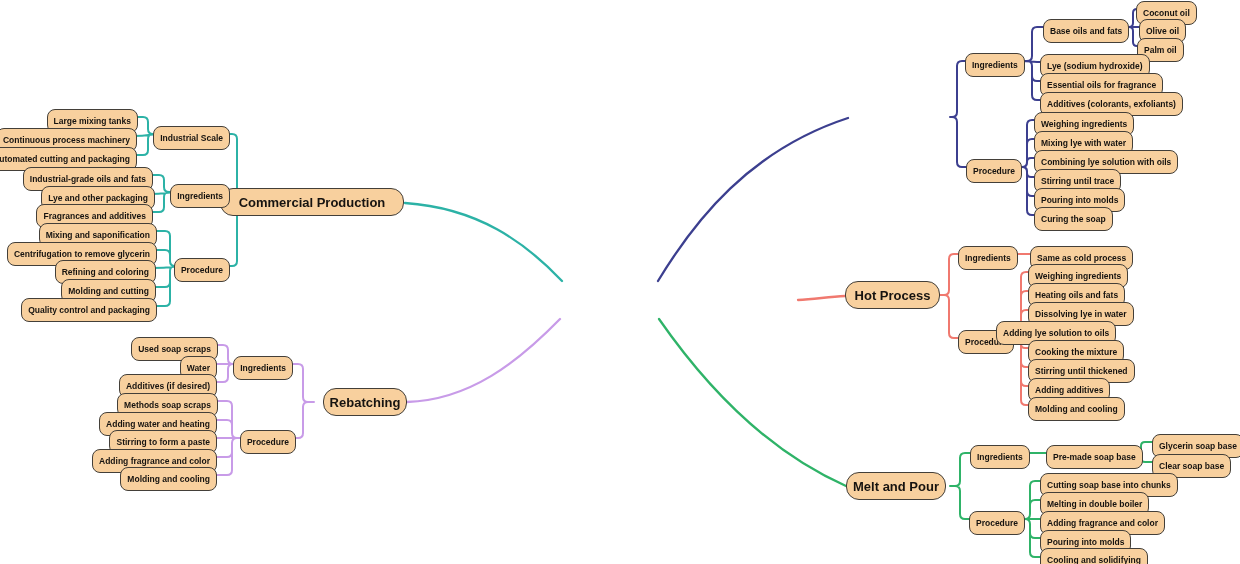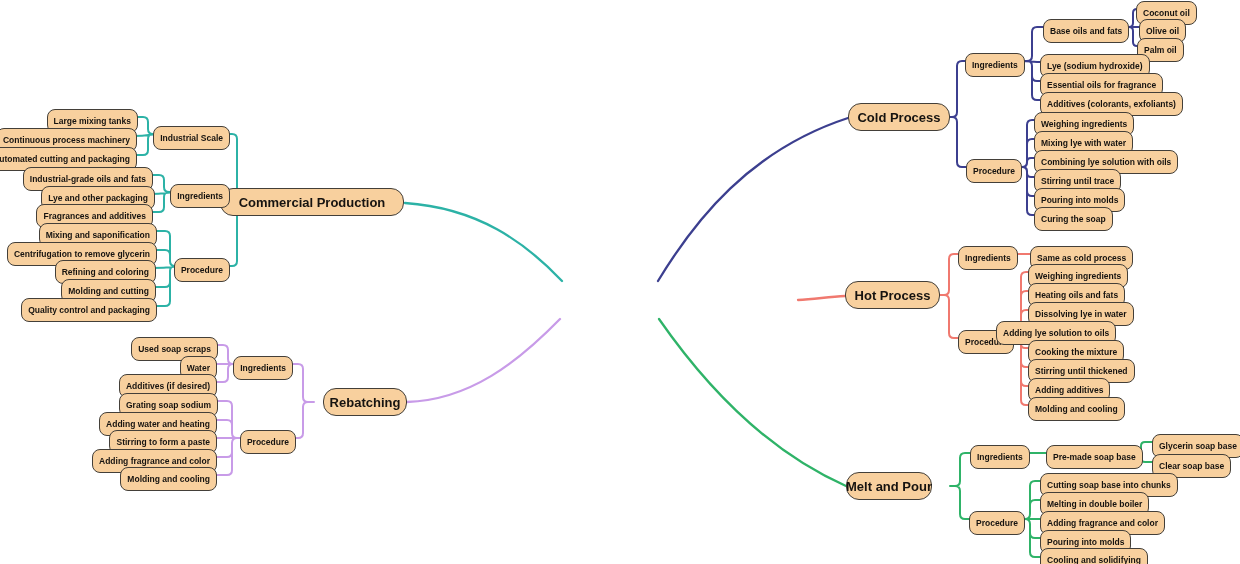--- a/index.html
+++ b/index.html
@@ -100,21 +100,20 @@
       M 241 364 H 213
       M 241 364 H 233 Q 228 364 228 369 V 377 Q 228 382 223 382 H 213
       M 249 438 H 237 Q 232 438 232 433 V 406 Q 232 401 227 401 H 213
       M 249 438 H 237 Q 232 438 232 433 V 425 Q 232 420 227 420 H 213
       M 249 438 H 213
       M 249 438 H 237 Q 232 438 232 443 V 452 Q 232 457 227 457 H 213
       M 249 438 H 237 Q 232 438 232 443 V 470 Q 232 475 227 475 H 213"></path>
   </svg>
 
 
-  <div class="node main" style="left:848px;top:103px;width:102px;">Cold Process</div>
   <div class="node leaf" style="left:965px;top:53px;">Ingredients</div>
   <div class="node leaf" style="left:1043px;top:19px;">Base oils and fats</div>
   <div class="node leaf" style="left:1136px;top:1px;">Coconut oil</div>
   <div class="node leaf" style="left:1139px;top:19px;">Olive oil</div>
   <div class="node leaf" style="left:1137px;top:38px;">Palm oil</div>
   <div class="node leaf" style="left:1040px;top:54px;">Lye (sodium hydroxide)</div>
   <div class="node leaf" style="left:1040px;top:73px;">Essential oils for fragrance</div>
   <div class="node leaf" style="left:1040px;top:92px;">Additives (colorants, exfoliants)</div>
   <div class="node leaf" style="left:966px;top:159px;">Procedure</div>
   <div class="node leaf" style="left:1034px;top:112px;">Weighing ingredients</div>
@@ -130,21 +129,21 @@
   <div class="node leaf" style="left:958px;top:330px;">Procedure</div>
   <div class="node leaf" style="left:1028px;top:264px;">Weighing ingredients</div>
   <div class="node leaf" style="left:1028px;top:283px;">Heating oils and fats</div>
   <div class="node leaf" style="left:1028px;top:302px;">Dissolving lye in water</div>
   <div class="node leaf" style="left:996px;top:321px;">Adding lye solution to oils</div>
   <div class="node leaf" style="left:1028px;top:340px;">Cooking the mixture</div>
   <div class="node leaf" style="left:1028px;top:359px;">Stirring until thickened</div>
   <div class="node leaf" style="left:1028px;top:378px;">Adding additives</div>
   <div class="node leaf" style="left:1028px;top:397px;">Molding and cooling</div>
 
-  <div class="node main" style="left:846px;top:472px;width:86px;">Melt and Pour</div>
+  <div class="node main" style="left:846px;top:472px;width:100px;">Melt and Pour</div>
   <div class="node leaf" style="left:970px;top:445px;">Ingredients</div>
   <div class="node leaf" style="left:1046px;top:445px;">Pre-made soap base</div>
   <div class="node leaf" style="left:1152px;top:434px;">Glycerin soap base</div>
   <div class="node leaf" style="left:1152px;top:454px;">Clear soap base</div>
   <div class="node leaf" style="left:969px;top:511px;">Procedure</div>
   <div class="node leaf" style="left:1040px;top:473px;">Cutting soap base into chunks</div>
   <div class="node leaf" style="left:1040px;top:492px;">Melting in double boiler</div>
   <div class="node leaf" style="left:1040px;top:511px;">Adding fragrance and color</div>
   <div class="node leaf" style="left:1040px;top:530px;">Pouring into molds</div>
   <div class="node leaf" style="left:1040px;top:548px;">Cooling and solidifying</div>
@@ -164,19 +163,19 @@
   <div class="node leaf" style="right:1084px;top:260px;">Refining and coloring</div>
   <div class="node leaf" style="right:1084px;top:279px;">Molding and cutting</div>
   <div class="node leaf" style="right:1083px;top:298px;">Quality control and packaging</div>
 
   <div class="node main" style="right:833px;top:388px;width:84px;">Rebatching</div>
   <div class="node leaf" style="right:947px;top:356px;">Ingredients</div>
   <div class="node leaf" style="right:1022px;top:337px;">Used soap scraps</div>
   <div class="node leaf" style="right:1023px;top:356px;">Water</div>
   <div class="node leaf" style="right:1023px;top:374px;">Additives (if desired)</div>
   <div class="node leaf" style="right:944px;top:430px;">Procedure</div>
-  <div class="node leaf" style="right:1022px;top:393px;">Grating soap sodium</div>
+  <div class="node leaf" style="right:1022px;top:393px;">Methods soap scraps</div>
   <div class="node leaf" style="right:1023px;top:412px;text-align:center;">Adding water and heating</div>
   <div class="node leaf" style="right:1023px;top:430px;">Stirring to form a paste</div>
   <div class="node leaf" style="right:1023px;top:449px;">Adding fragrance and color</div>
   <div class="node leaf" style="right:1023px;top:467px;">Molding and cooling</div>
 
 </div>
 
 </body></html>

